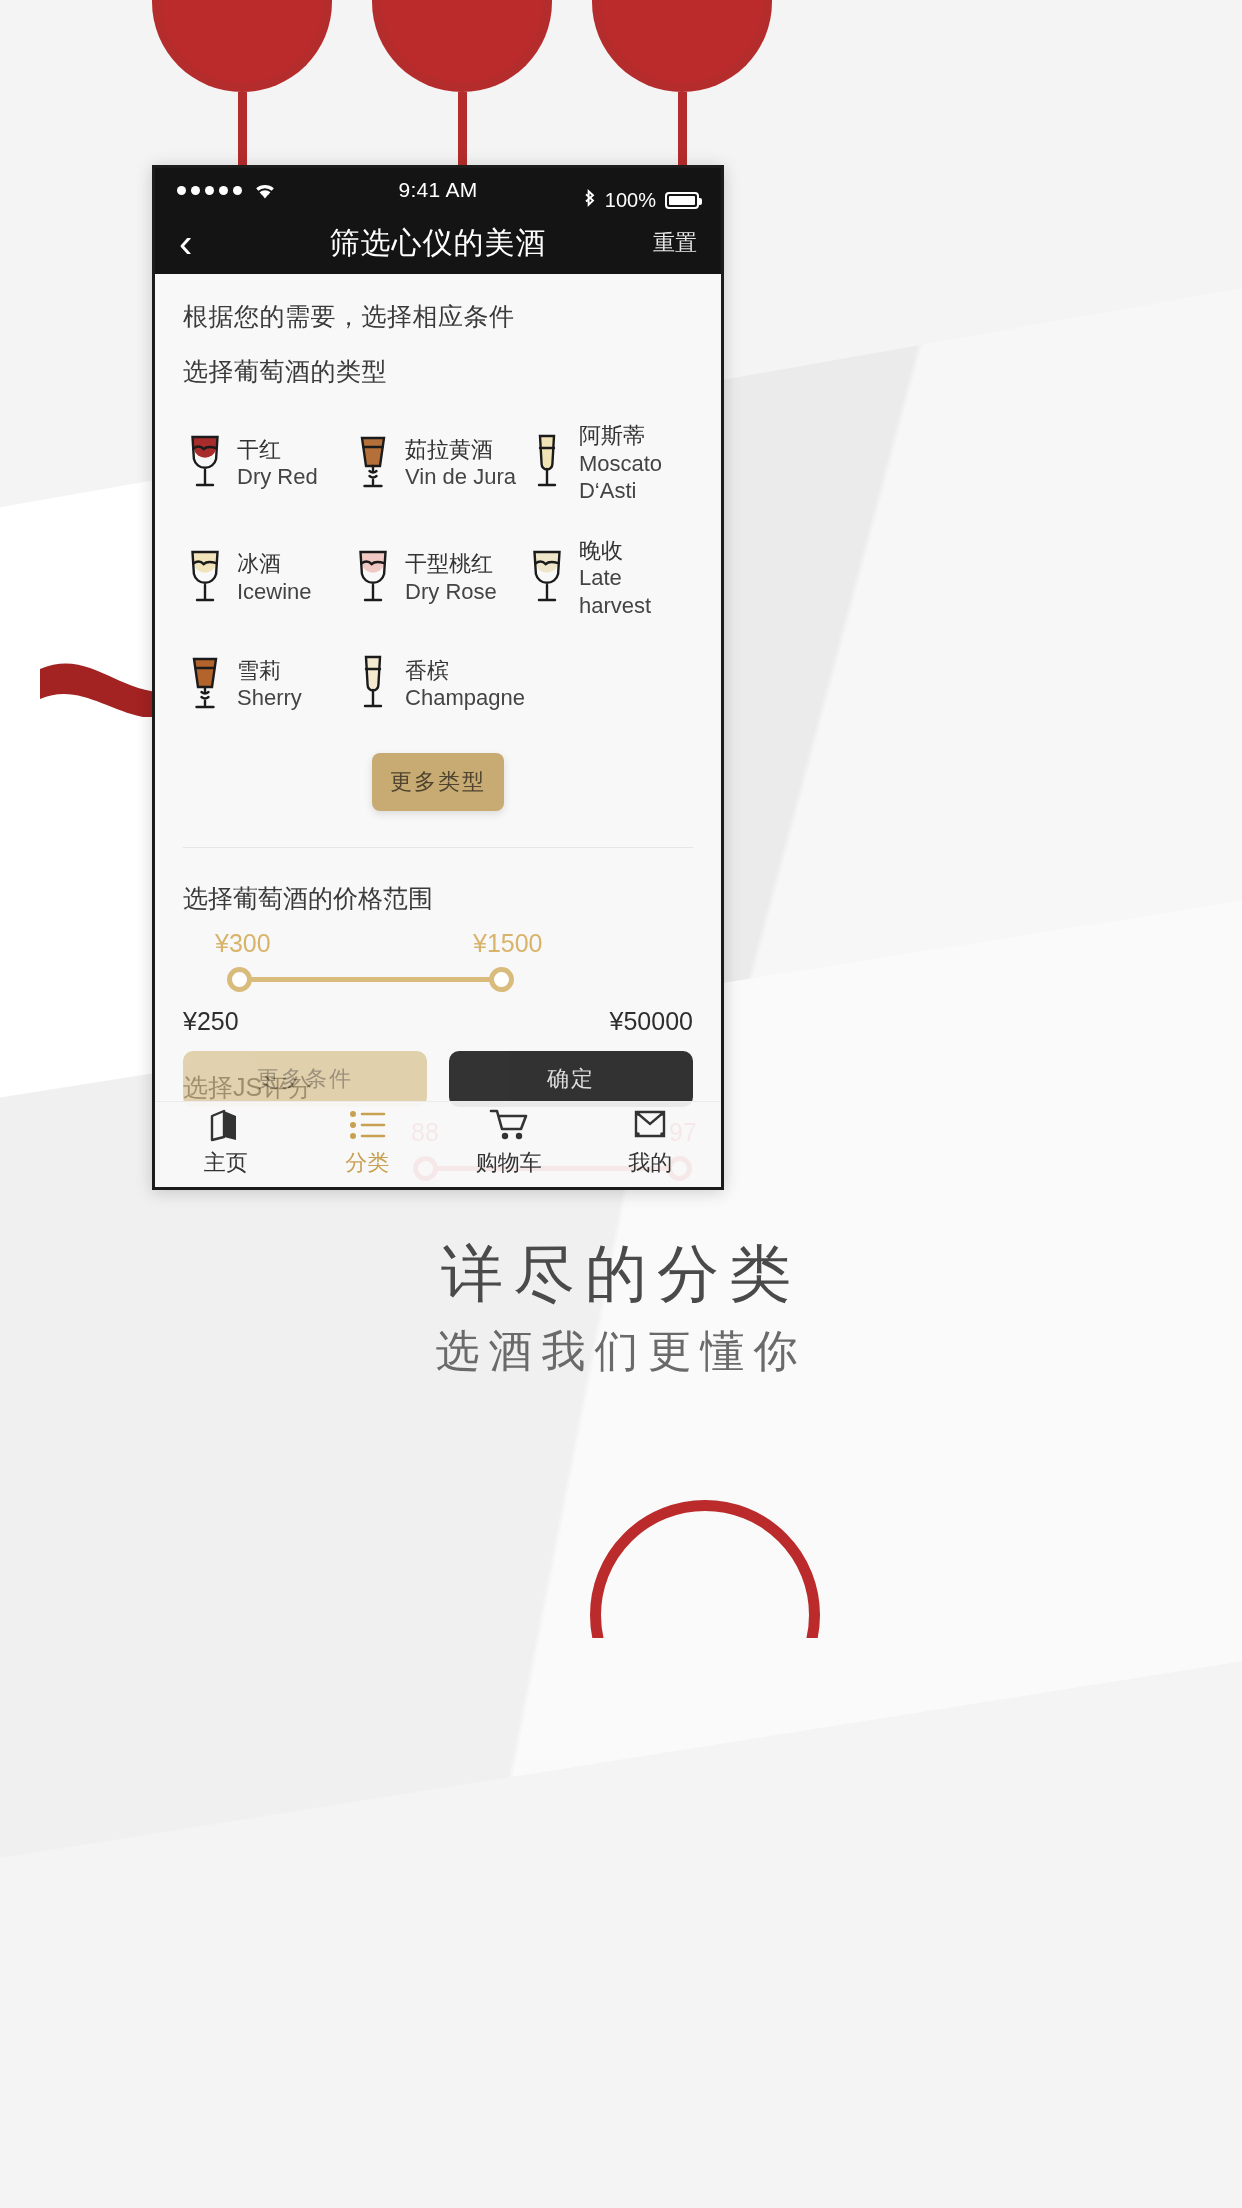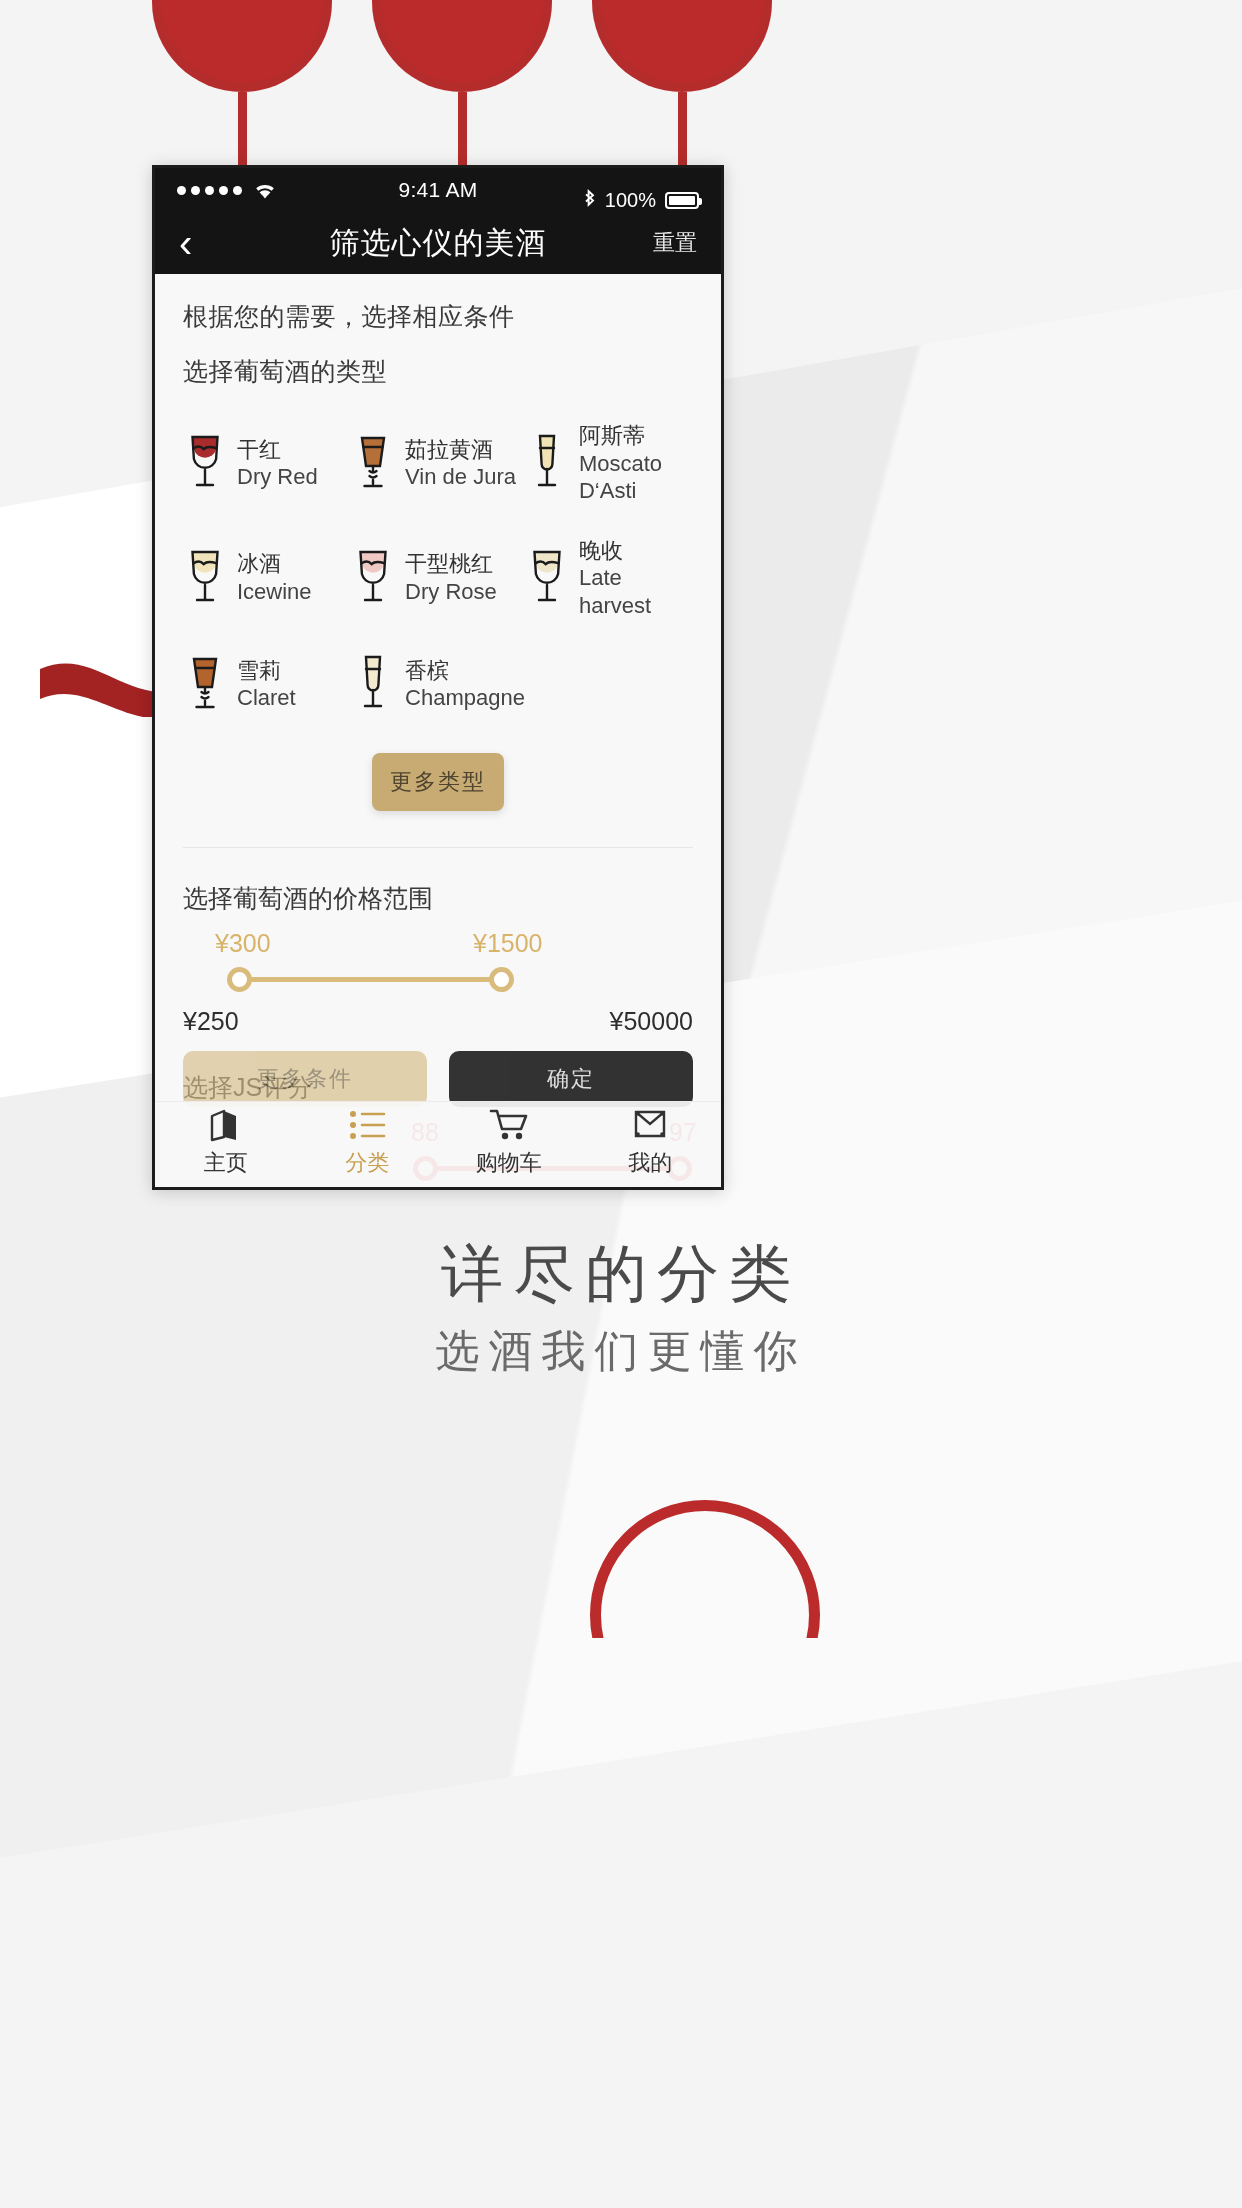--- a/index.html
+++ b/index.html
@@ -297,21 +297,21 @@
           </div>
           <div class="cell">
             <span><svg class="wicon" viewBox="0 0 44 62">
       <path d="M11 8 h22 l-4 28 h-14 Z" fill="#b3632c"></path>
       <path d="M11 8 h22 l-4 28 h-14 Z" stroke="#1b1b1b" stroke-width="2.4" fill="none" stroke-linecap="round"></path>
       <path d="M12.6 17 h18.8" stroke="#1b1b1b" stroke-width="2.4" fill="none" stroke-linecap="round"></path>
       <path d="M22 36 v5 M18.5 41 q3.5 3 7 0 M18.5 46 q3.5 3 7 0 M22 50 v4 M13.5 56 h17" stroke="#1b1b1b" stroke-width="2.4" fill="none" stroke-linecap="round"></path>
     </svg></span>
      <span class="txt">
        <span class="cn">雪莉</span>
-       <span class="en">Claret</span>
+       <span class="en">Sherry</span>
      </span>
           </div>
           <div class="cell">
             <span><svg class="wicon" viewBox="0 0 44 62">
       <path d="M15 6 h14 l-1.6 28 a5.4 5.4 0 0 1-10.8 0 Z" fill="#f4ead0"></path>
       <path d="M15 6 h14 l-1.6 28 a5.4 5.4 0 0 1-10.8 0 Z" stroke="#1b1b1b" stroke-width="2.4" fill="none" stroke-linecap="round"></path>
       <path d="M15 18 h14" stroke="#1b1b1b" stroke-width="2.4" fill="none" stroke-linecap="round"></path>
       <path d="M22 39 v15 M14 55 h16" stroke="#1b1b1b" stroke-width="2.4" fill="none" stroke-linecap="round"></path>
     </svg></span>
      <span class="txt">

